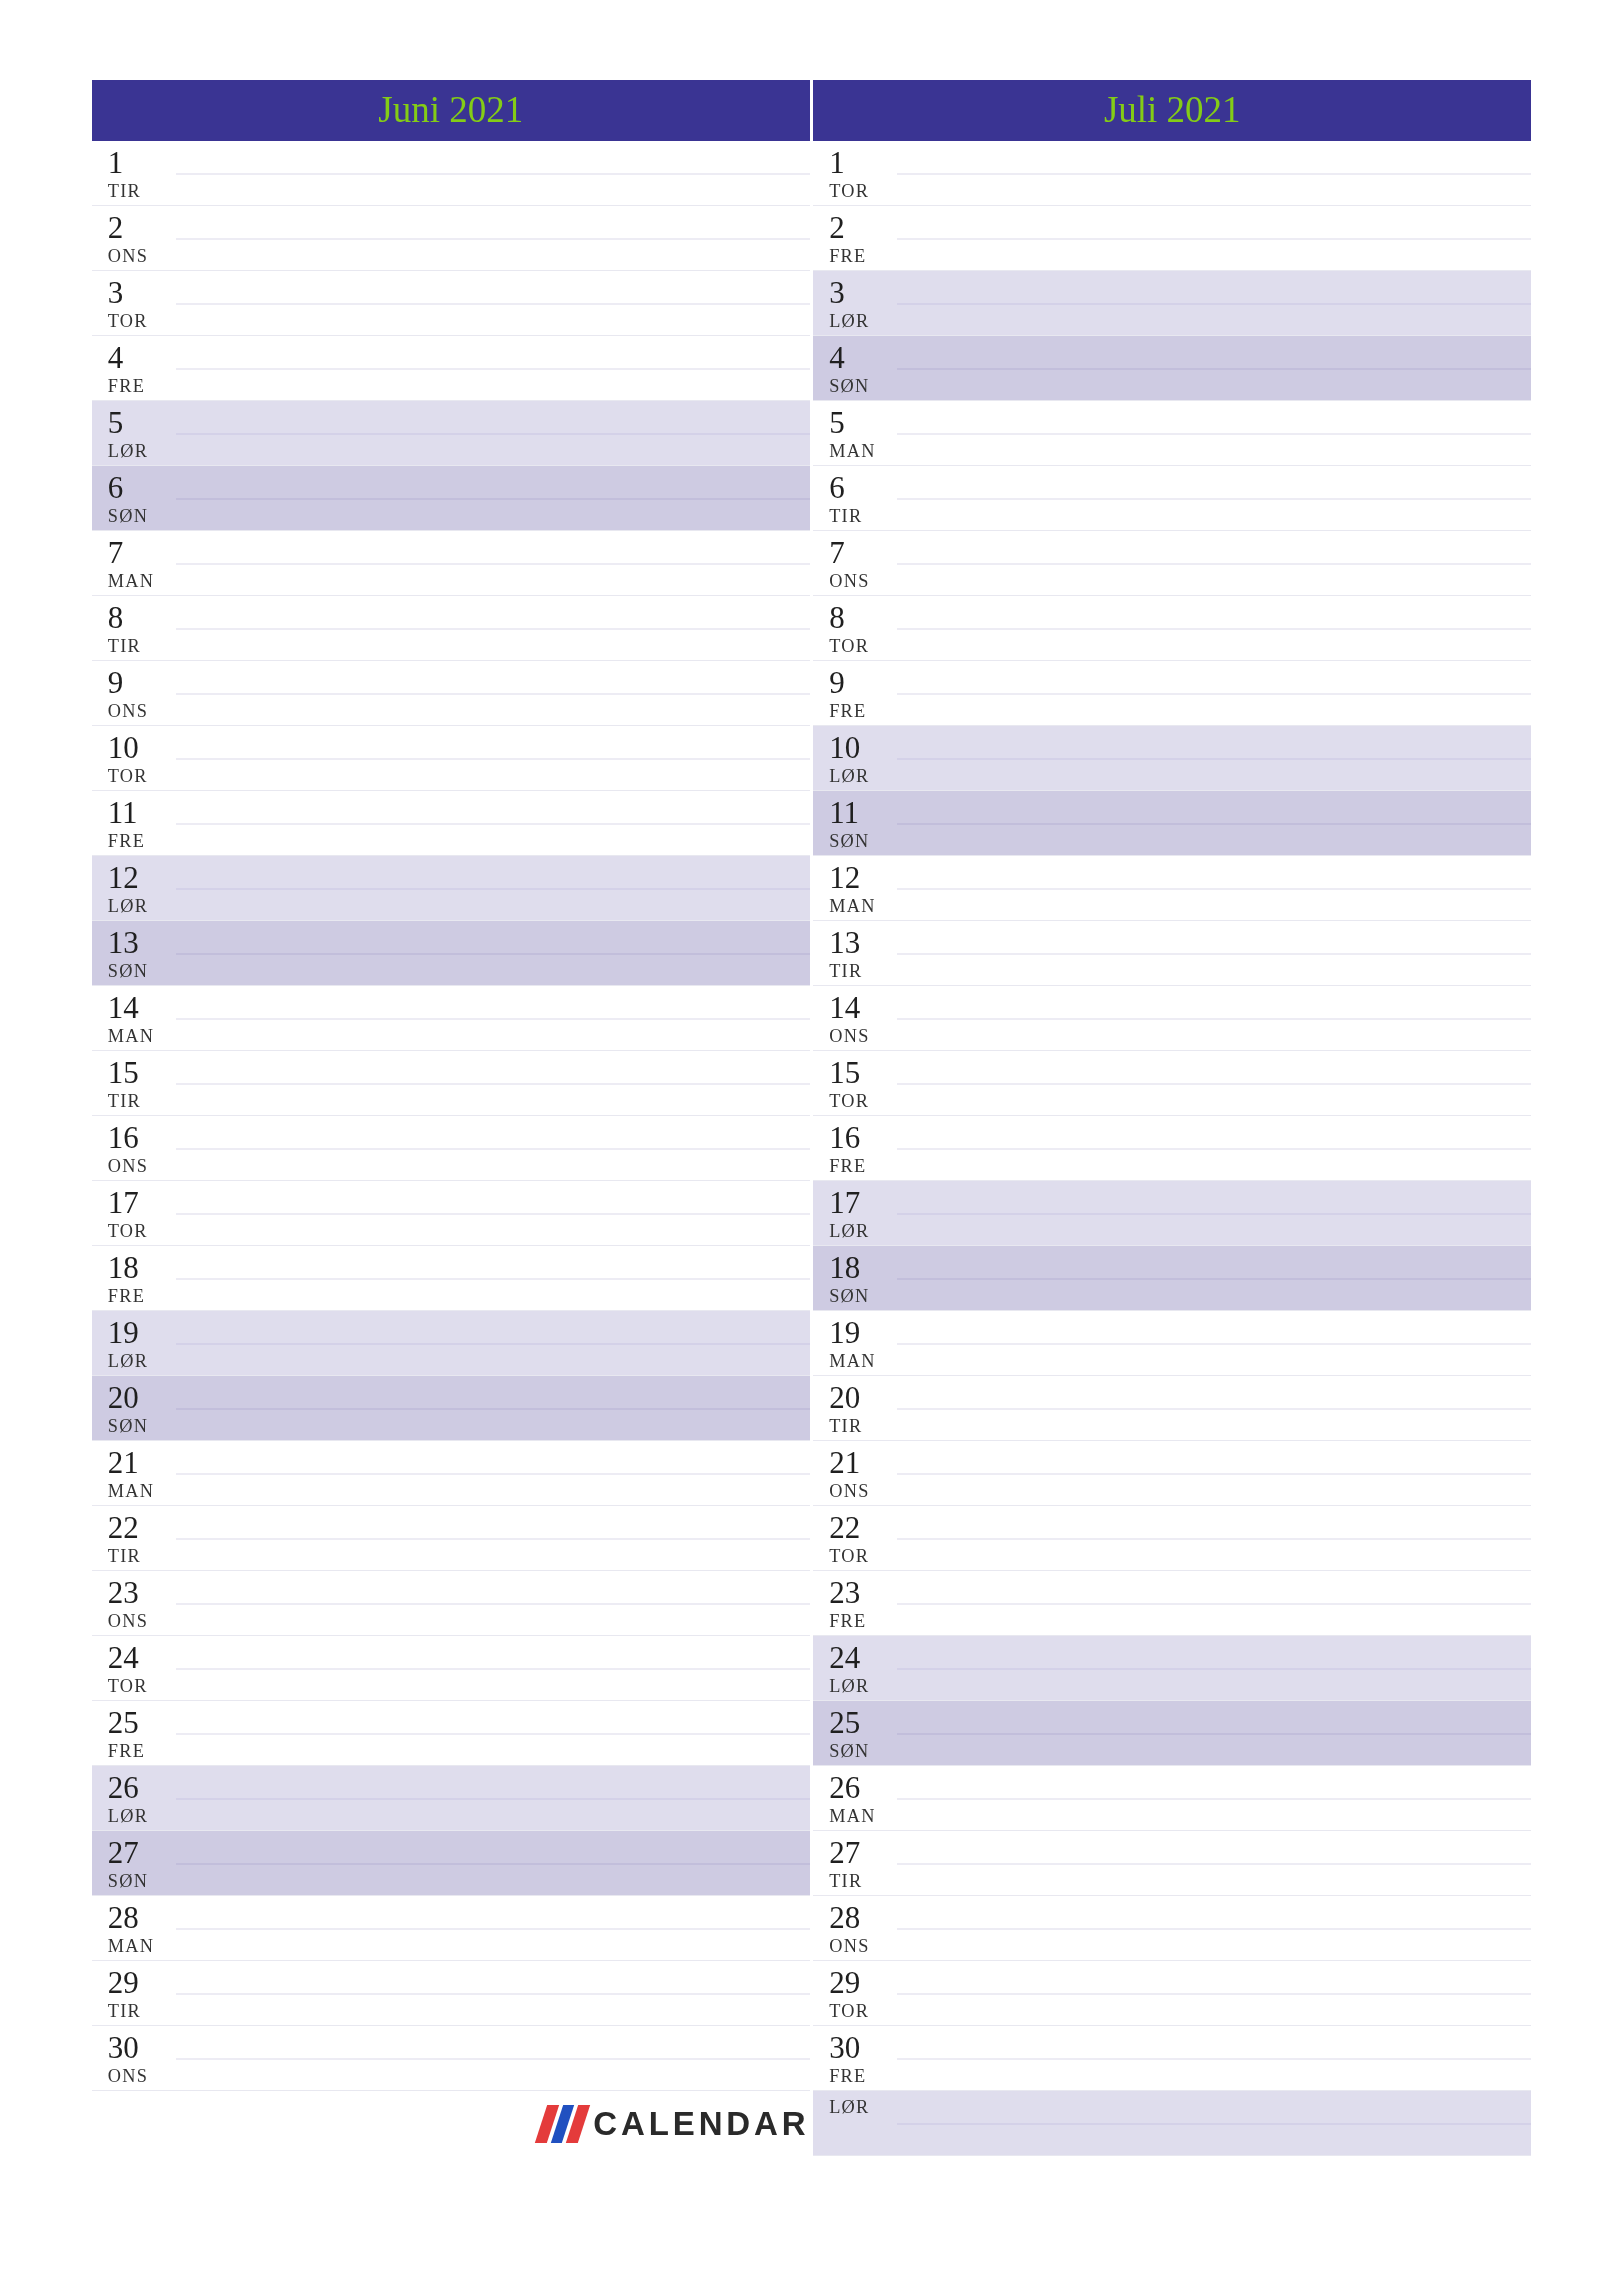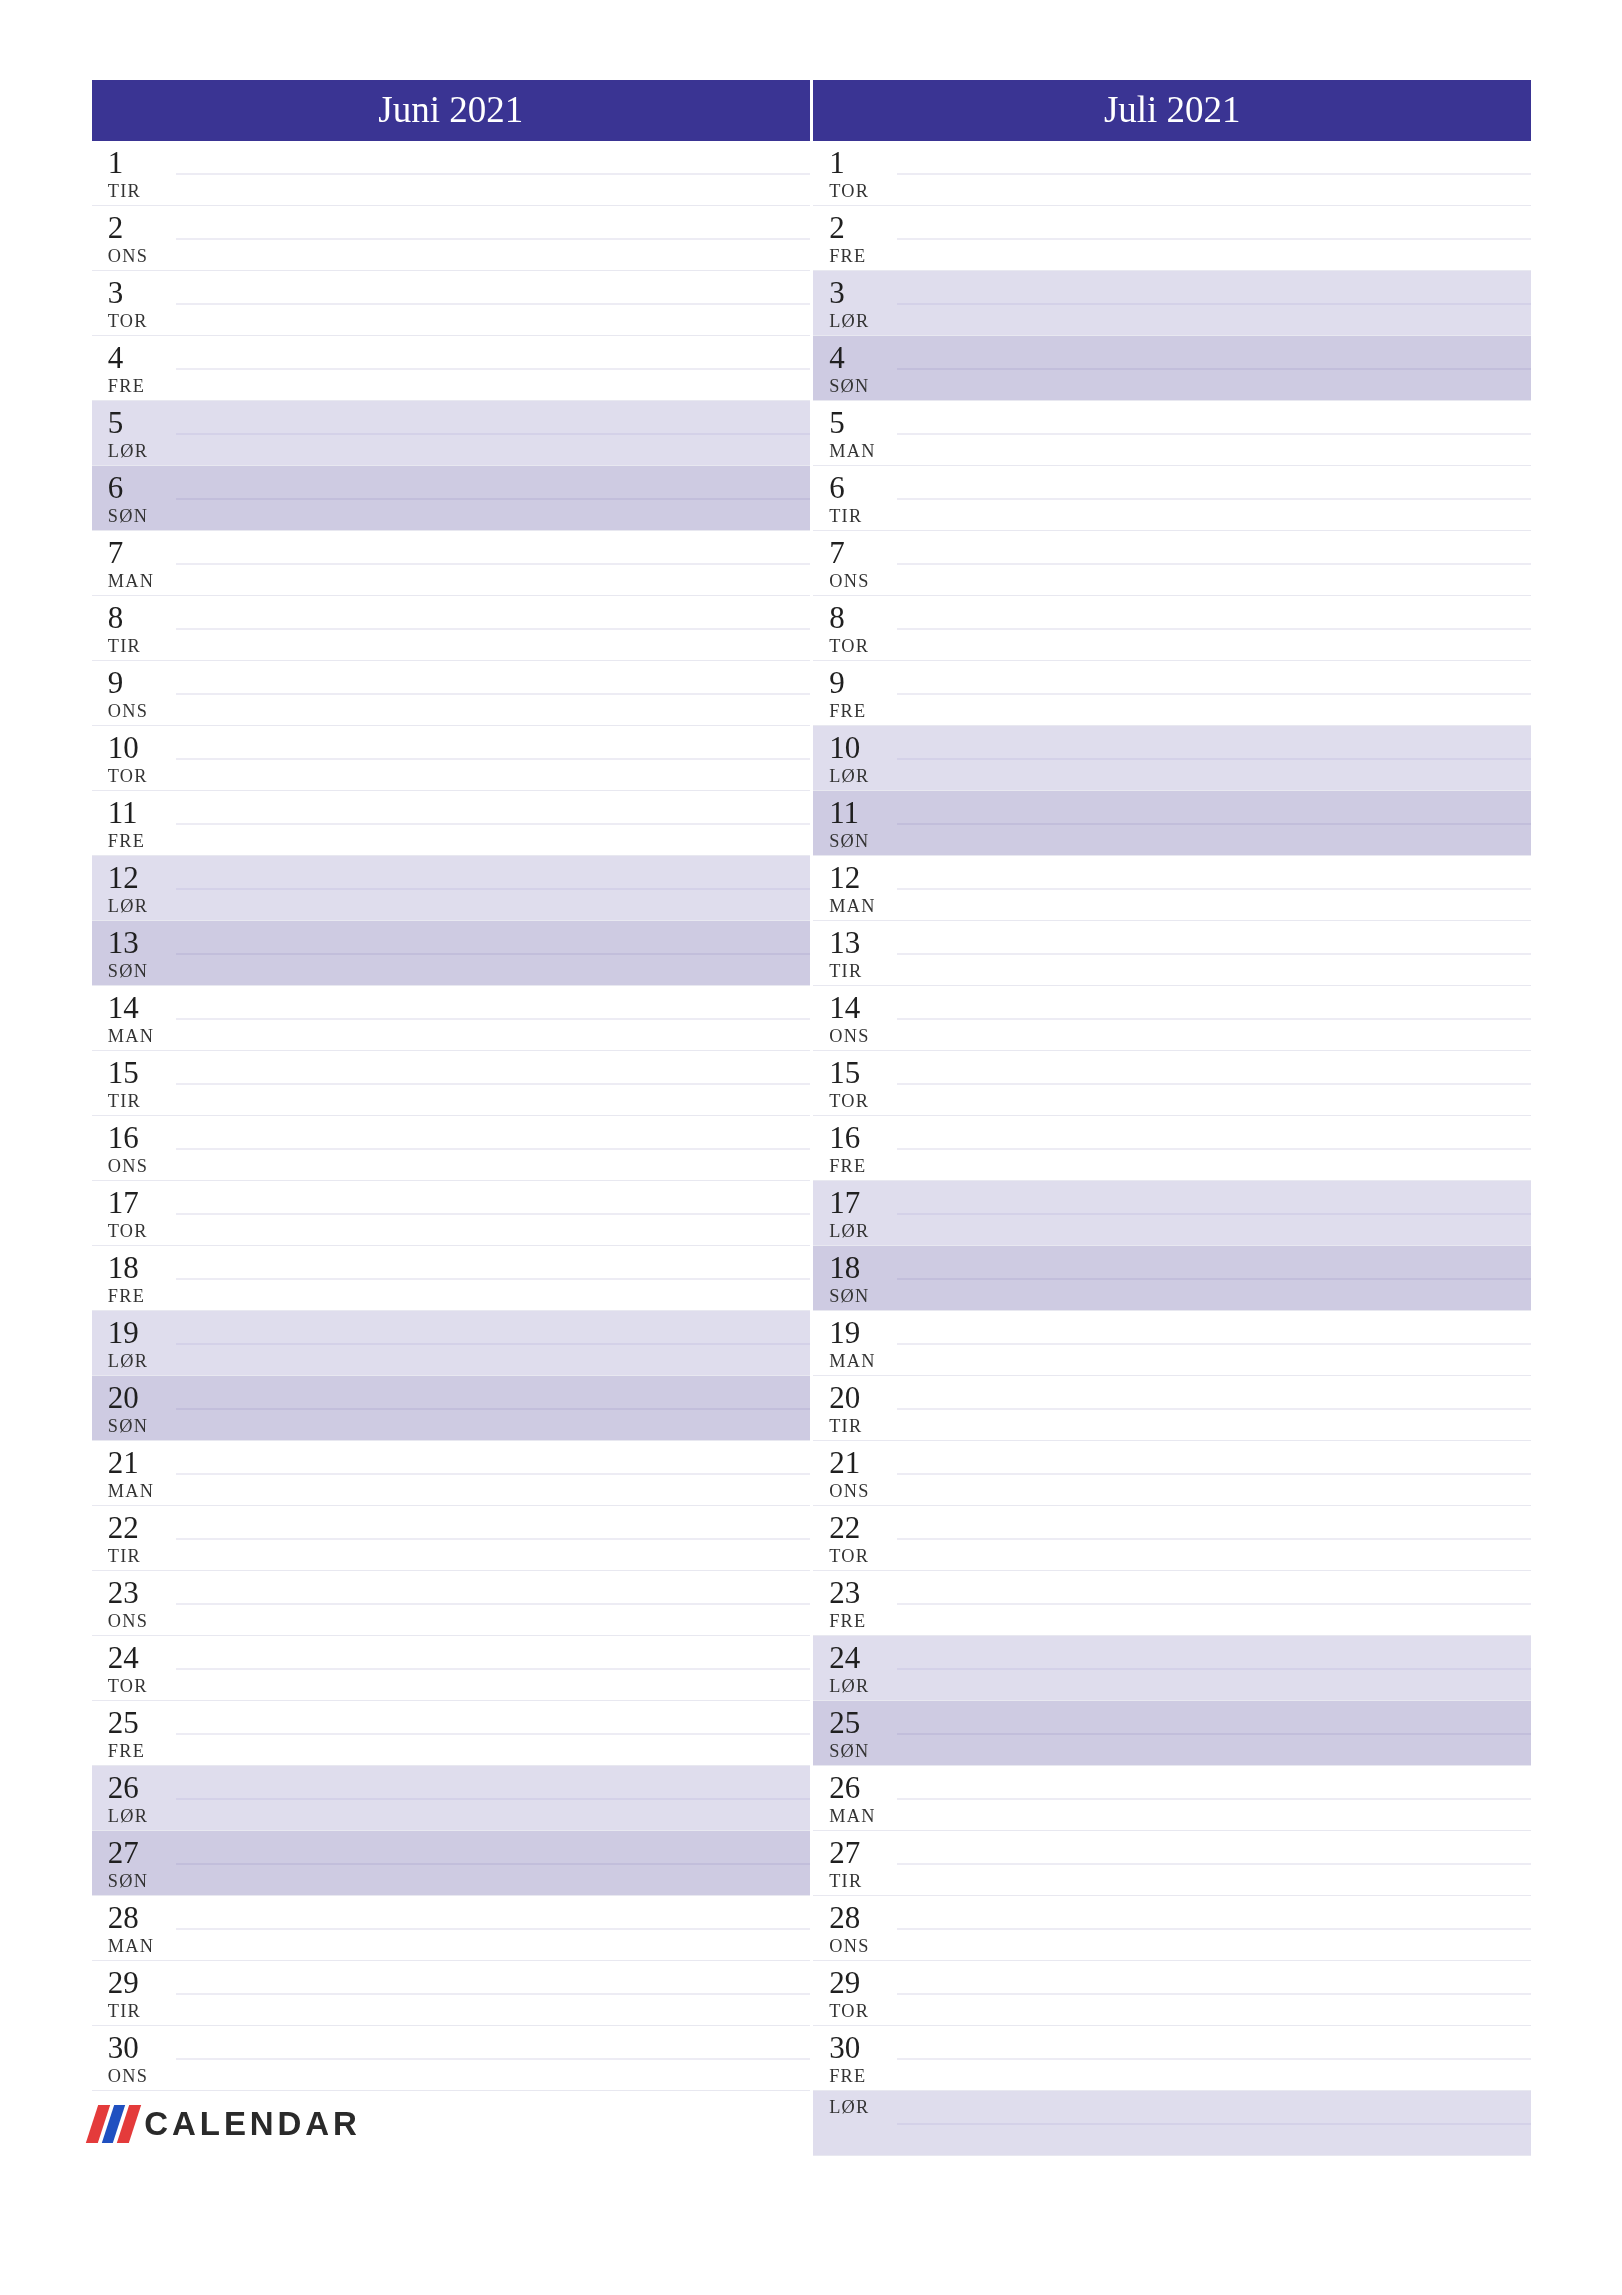--- a/index.html
+++ b/index.html
@@ -15,21 +15,21 @@
     gap: 3.9px;
     width: 100%;
   }
   .month-column {
     flex: 1;
     display: flex;
     flex-direction: column;
   }
   .month-header {
     background: #3a3493;
-    color: #ffffff;
+    color: #84cc16;
     font-size: 37px;
     font-weight: normal;
     text-align: center;
     padding: 7.9px 0 10.5px 0;
     font-family: Georgia, serif;
   }
   .day-row {
     height: 65px;
     border-bottom: 1.3px solid #e8e8f0;
     padding: 5.2px 0 3.9px 15.7px;
@@ -60,21 +60,21 @@
     top: 50%;
     height: 1.3px;
     background: #edecf4;
   }
   .day-row.saturday .divider { background: #d4d1e8; }
   .day-row.sunday .divider { background: #c2bedb; }
   .logo-row {
     height: 65px;
     display: flex;
     align-items: center;
-    justify-content: flex-start;
+    justify-content: flex-end;
     gap: 9.2px;
   }
   .logo-stripes {
     display: flex;
     gap: 3.9px;
     transform: skewX(-18deg);
   }
   .stripe { width: 11.8px; height: 38px; }
   .stripe.red { background: #e43b3b; }
   .stripe.blue { background: #2050c0; }

